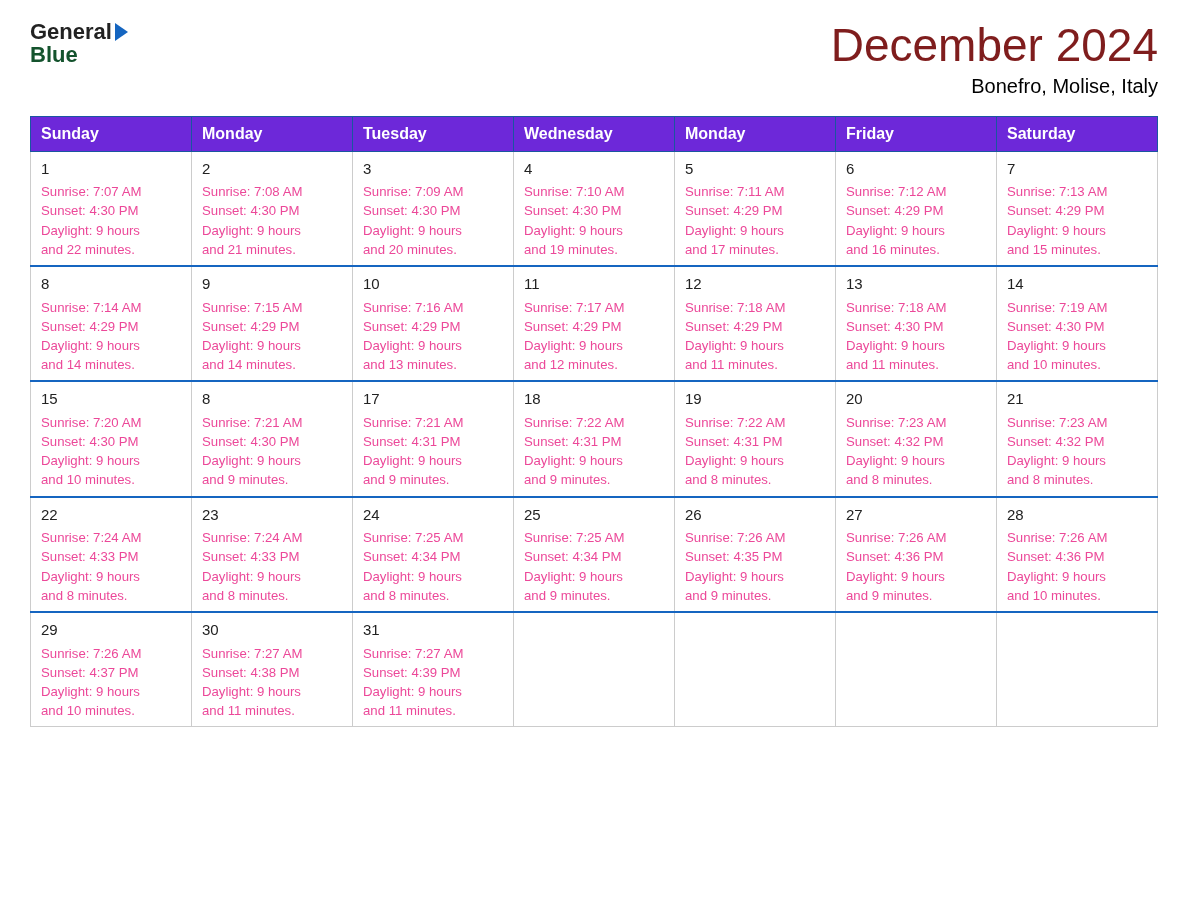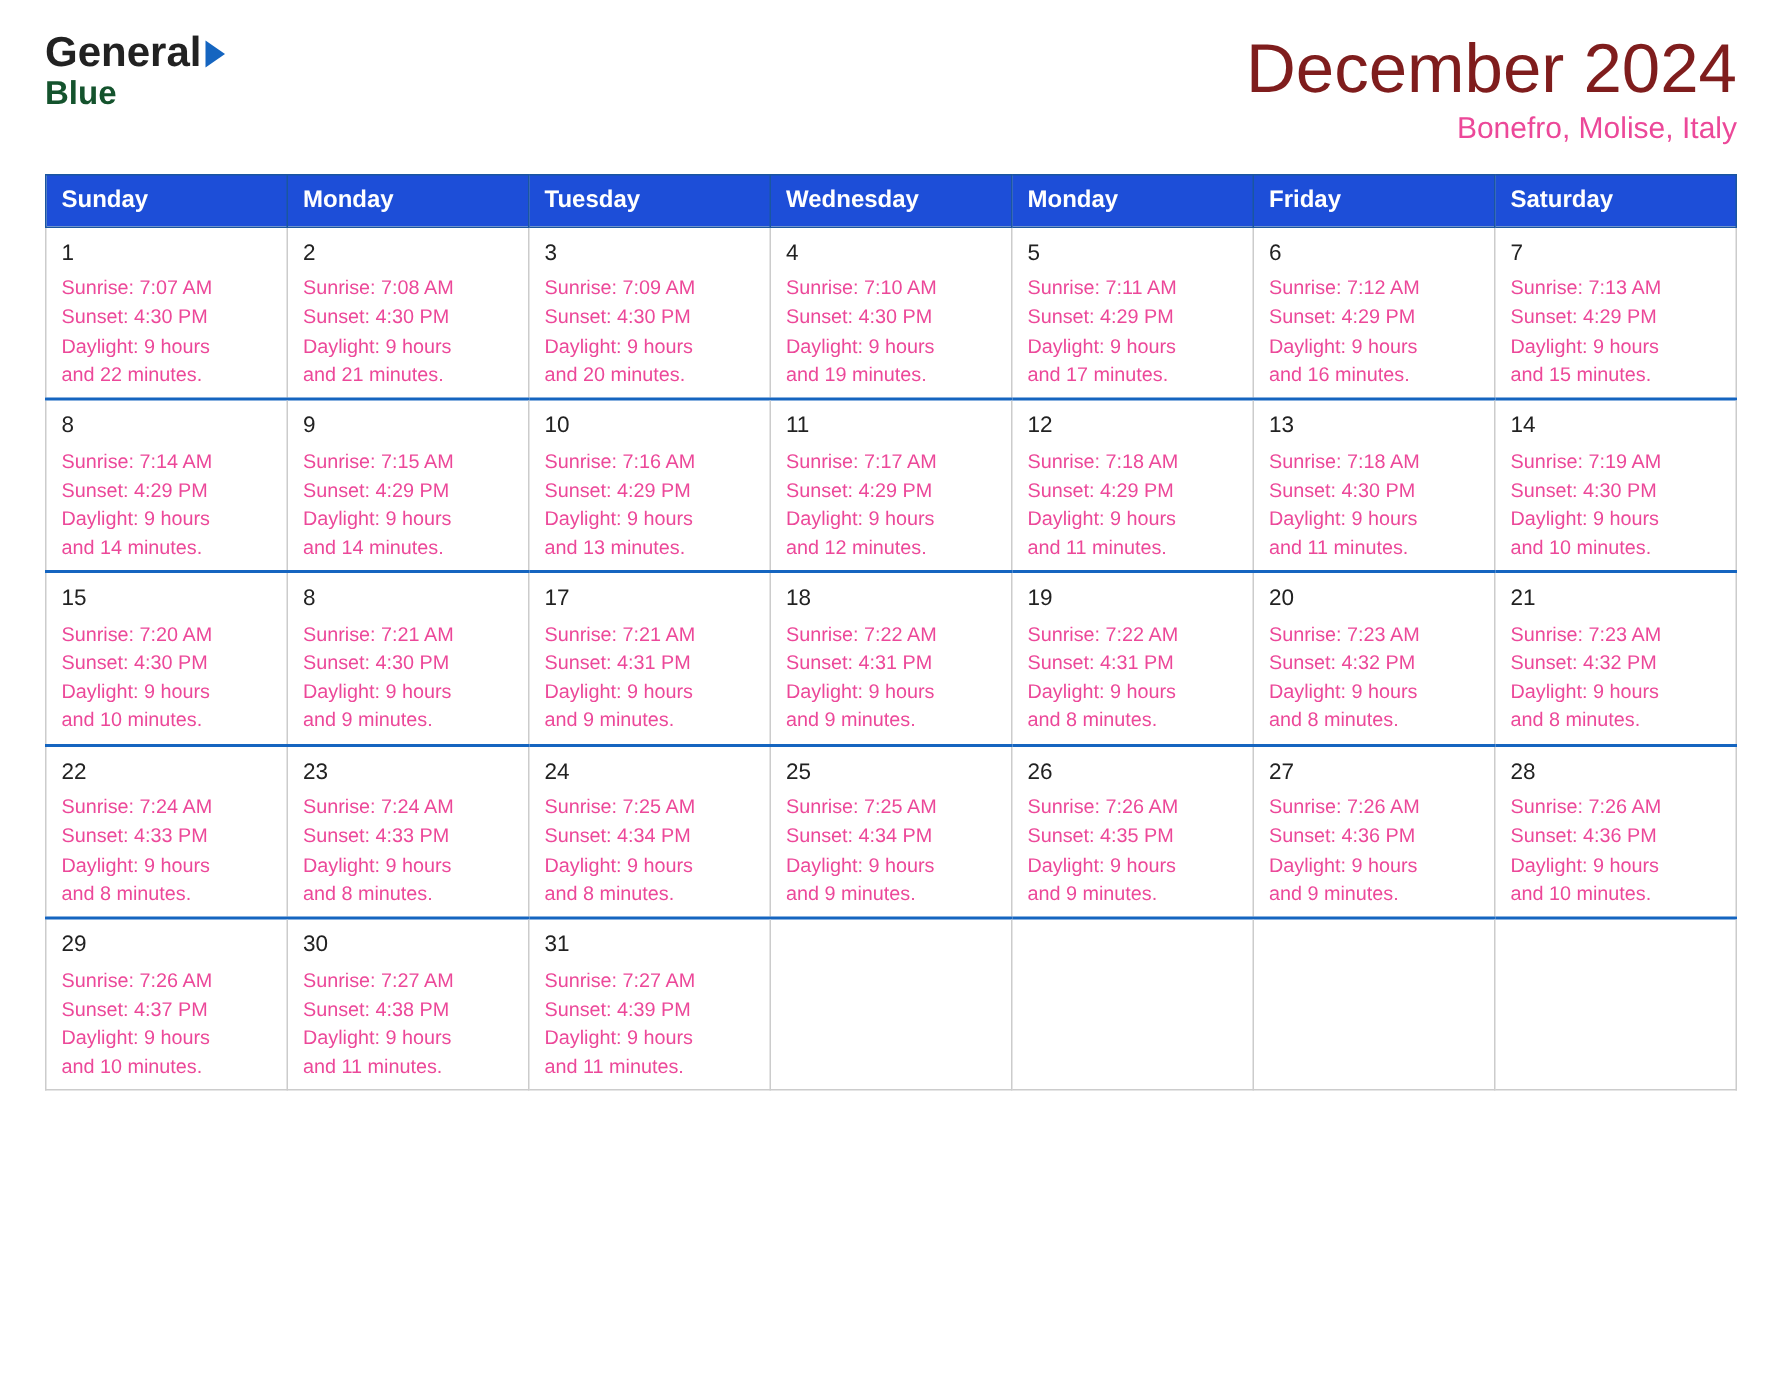--- a/index.html
+++ b/index.html
@@ -15,21 +15,21 @@
       justify-content: space-between;
       align-items: flex-start;
       margin-bottom: 18px;
     }
     .logo-area {
       display: flex;
       flex-direction: column;
       align-items: flex-start;
     }
     .logo-text {
-      font-size: 28px;
+      font-size: 22px;
       font-weight: bold;
       color: #222;
       line-height: 1.1;
     }
     .logo-blue-line {
       color: #14532d;
       font-size: 22px;
       font-weight: bold;
       margin-top: -2px;
     }
@@ -37,30 +37,30 @@
       text-align: right;
     }
     .month-title {
       font-size: 46px;
       font-weight: normal;
       color: #7f1d1d;
       line-height: 1.1;
     }
     .location-title {
       font-size: 20px;
-      color: #ec4899;
+      color: #000000;
       margin-top: 4px;
     }
     .calendar {
       width: 100%;
       border-collapse: collapse;
       border: 1px solid #aaa;
     }
     .calendar th {
-      background-color: #1d4ed8;
+      background-color: #6d28d9;
       color: white;
       font-size: 16px;
       font-weight: bold;
       padding: 8px 10px;
       text-align: left;
       border: 1px solid #1a56a0;
     }
     .calendar td {
       vertical-align: top;
       padding: 6px 10px;

